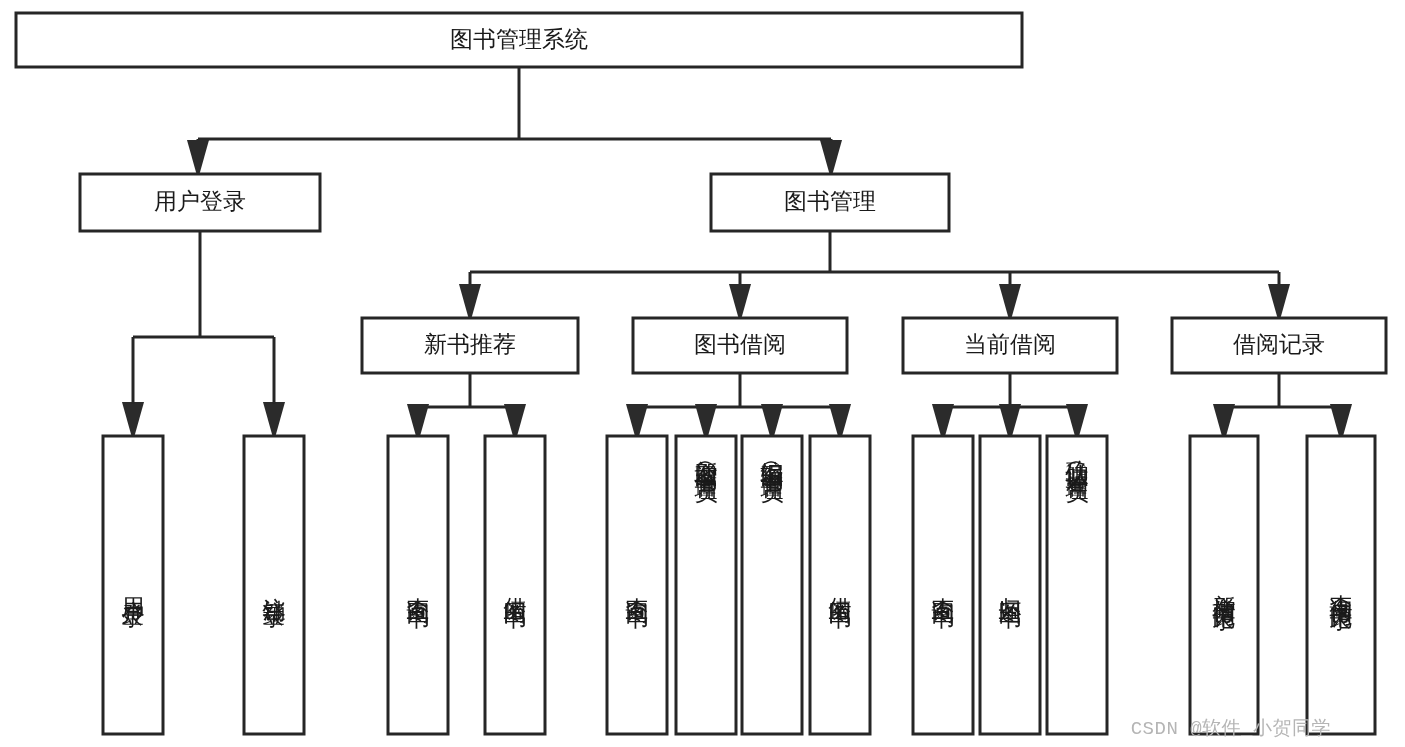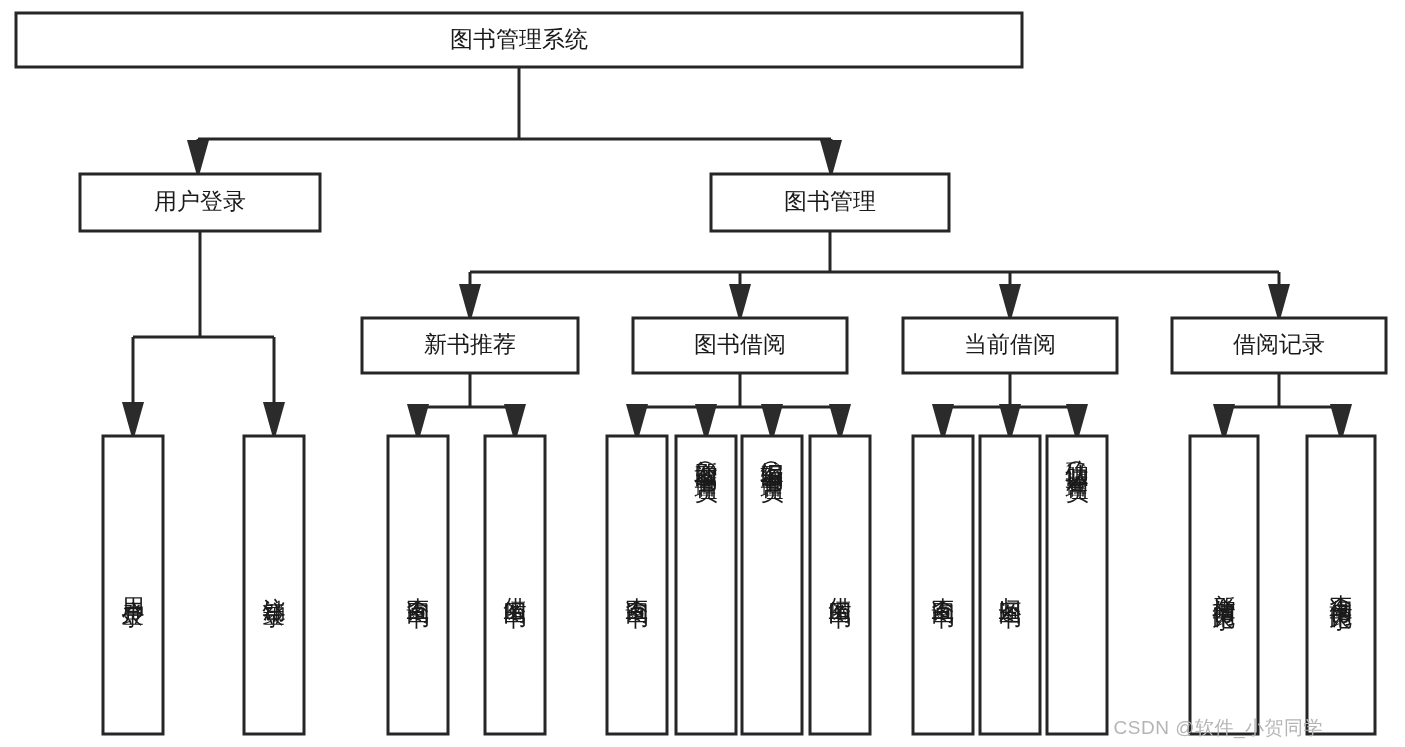--- a/index.html
+++ b/index.html
@@ -61,23 +61,23 @@
     text-orientation: upright;
     font-family: "Liberation Sans", "DejaVu Sans", sans-serif;
     font-size: 23px;
     color: #1a1a1a;
     letter-spacing: 3px;
     line-height: 1;
     white-space: nowrap;
   }
   .watermark {
     position: absolute;
-    right: 20px;
+    right: 12px;
     bottom: 6px;
-    font-family: Liberation Sans, sans-serif;
+    font-family: Liberation Mono, monospace;
     font-size: 19px;
     color: #b5b5b5;
     white-space: nowrap;
     letter-spacing: 0.5px;
   }
 </style>
 </head>
 <body>
 
 <div id="diagram-root">

